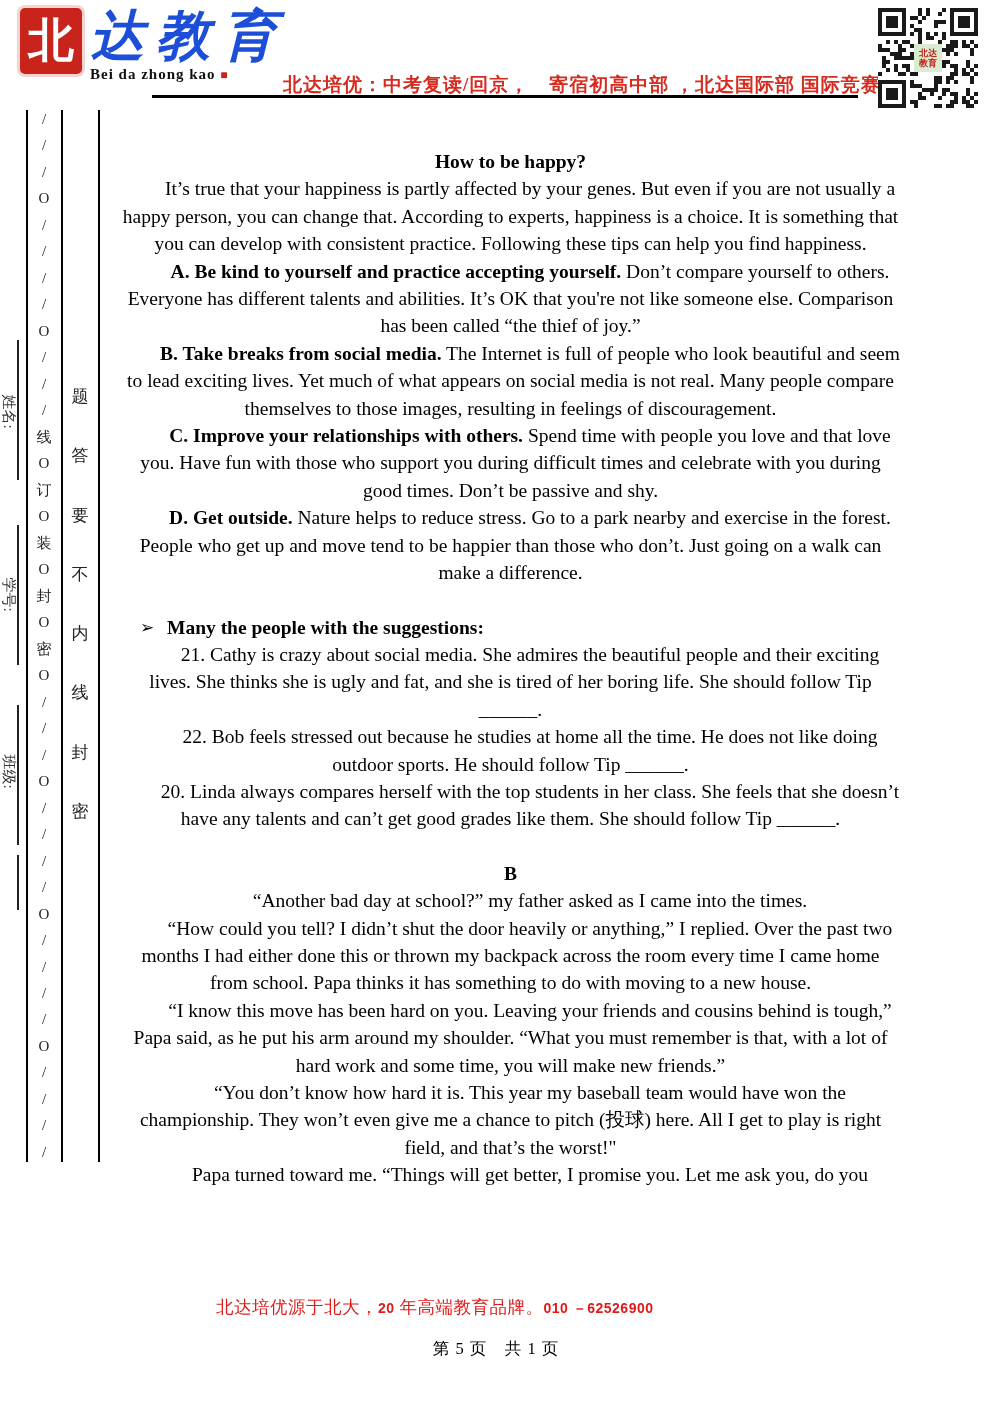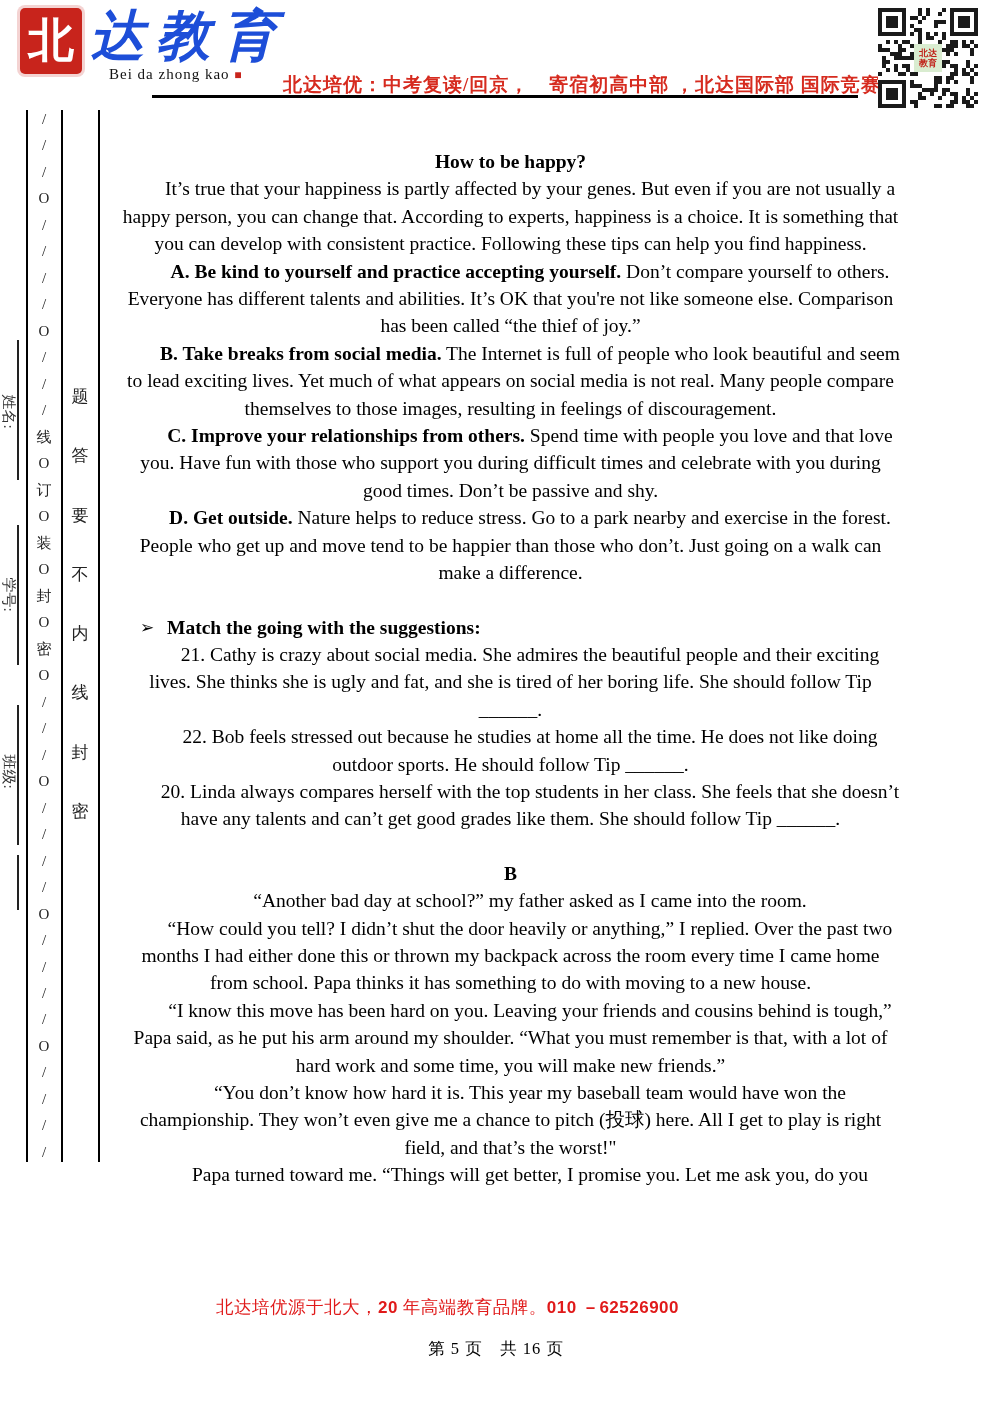--- a/index.html
+++ b/index.html
@@ -15,21 +15,21 @@
     display:flex;align-items:center;justify-content:center;
     font-size:46px;font-weight:bold;box-shadow:0 0 0 3px #c8241c33;
     font-family:"Liberation Serif",serif;
   }
   .logo-text-col{margin-left:8px;}
   .logo-brand{
     color:#1d4ed8;font-size:54px;font-weight:bold;font-style:italic;
     letter-spacing:12px;line-height:56px;white-space:nowrap;
     font-family:"Liberation Serif",serif;
   }
-  .logo-sub{font-size:15px;font-weight:normal;color:#111;letter-spacing:1px;margin-top:2px;margin-left:19px;}
+  .logo-sub{font-size:15px;font-weight:bold;color:#111;letter-spacing:1px;margin-top:2px;}
   .logo-sub .sq{color:#c8241c;font-size:12px;}
   .header-tagline{
     position:absolute;left:283px;top:72px;color:#d62b1f;font-size:19px;
     font-weight:600;white-space:nowrap;letter-spacing:1px;
   }
   .header-rule{position:absolute;left:152px;top:95px;width:706px;height:3px;background:#000;}
   .qr{position:absolute;left:878px;top:8px;width:100px;height:100px;}
   
   .vline{position:absolute;width:2px;background:#000;}
   .vl-1{left:26px;top:110px;height:1052px;}
@@ -62,21 +62,21 @@
   .match-head{display:flex;text-indent:0 !important;}
   .match-bullet{width:40px;padding-left:6px;font-size:17px;}
   .match-text{font-weight:bold;}
   .passage-label{text-align:center;font-weight:bold;text-indent:0 !important;}
   .zh{letter-spacing:0.5px;}
   
   .footer-brand{
     position:absolute;left:216px;top:1295px;font-size:17.5px;color:#e01a1a;
     white-space:nowrap;letter-spacing:0.5px;
   }
-  .footer-brand b{font-family:"Liberation Sans",sans-serif;font-size:17px;}
+  .footer-brand b{font-family:"Liberation Sans",sans-serif;font-size:14px;}
   .page-info{
     position:absolute;left:0;top:1338px;width:100%;text-align:center;
     font-size:16.5px;color:#000;letter-spacing:1px;
   }
 </style>
 </head>
 <body>
 
 <div class="page">
 
@@ -319,44 +319,44 @@
   <div class="field-line" style="top:525px;height:140px"></div>
   <div class="field-line" style="top:705px;height:140px"></div>
   <div class="field-line" style="top:855px;height:55px"></div>
 
   <div class="content">
     <p class="doc-title">How to be happy?</p>
     <p>It’s true that your happiness is partly affected by your genes. But even if you are not usually a happy person, you can change that. According to experts, happiness is a choice. It is something that you can develop with consistent practice. Following these tips can help you find happiness.</p>
 
     <p><span class="lead">A. Be kind to yourself and practice accepting yourself.</span><span> Don’t compare yourself to others. Everyone has different talents and abilities. It’s OK that you're not like someone else. Comparison has been called “the thief of joy.”</span></p>
     <p><span class="lead">B. Take breaks from social media.</span><span> The Internet is full of people who look beautiful and seem to lead exciting lives. Yet much of what appears on social media is not real. Many people compare themselves to those images, resulting in feelings of discouragement.</span></p>
-    <p><span class="lead">C. Improve your relationships from others.</span><span> Spend time with people you love and that love you. Have fun with those who support you during difficult times and celebrate with you during good times. Don’t be passive and shy.</span></p>
+    <p><span class="lead">C. Improve your relationships with others.</span><span> Spend time with people you love and that love you. Have fun with those who support you during difficult times and celebrate with you during good times. Don’t be passive and shy.</span></p>
     <p><span class="lead">D. Get outside.</span><span> Nature helps to reduce stress. Go to a park nearby and exercise in the forest. People who get up and move tend to be happier than those who don’t. Just going on a walk can make a difference.</span></p>
 
     <div class="spacer"></div>
 
     <p class="match-head">
       <span class="match-bullet">➢</span>
-      <span class="match-text">Match the going with the suggestions:</span>
+      <span class="match-text">Many the people with the suggestions:</span>
     </p>
 
     <p>21. Cathy is crazy about social media. She admires the beautiful people and their exciting lives. She thinks she is ugly and fat, and she is tired of her boring life. She should follow Tip ______.</p>
     <p>22. Bob feels stressed out because he studies at home all the time. He does not like doing outdoor sports. He should follow Tip ______.</p>
     <p>20. Linda always compares herself with the top students in her class. She feels that she doesn’t have any talents and can’t get good grades like them. She should follow Tip ______.</p>
 
     <div class="spacer"></div>
 
 
     <p class="passage-label">B</p>
 
-    <p>“Another bad day at school?” my father asked as I came into the room.</p>
+    <p>“Another bad day at school?” my father asked as I came into the times.</p>
     <p>“How could you tell? I didn’t shut the door heavily or anything,” I replied. Over the past two months I had either done this or thrown my backpack across the room every time I came home from school. Papa thinks it has something to do with moving to a new house.</p>
     <p>“I know this move has been hard on you. Leaving your friends and cousins behind is tough,” Papa said, as he put his arm around my shoulder. “What you must remember is that, with a lot of hard work and some time, you will make new friends.”</p>
     <p>“You don’t know how hard it is. This year my baseball team would have won the championship. They won’t even give me a chance to pitch (投球) here. All I get to play is right field, and that’s the worst!"</p>
     <p>Papa turned toward me. “Things will get better, I promise you. Let me ask you, do you</p>
   </div>
 
   <div class="footer-brand">
     <span>北达培优源于北大，</span><b>20</b><span> 年高端教育品牌。</span><b>010 －62526900</b>
   </div>
-  <div class="page-info">第 5 页　共 16 页</div>
+  <div class="page-info">第 5 页　共 1 页</div>
 
 </div>
 
 </body></html>

